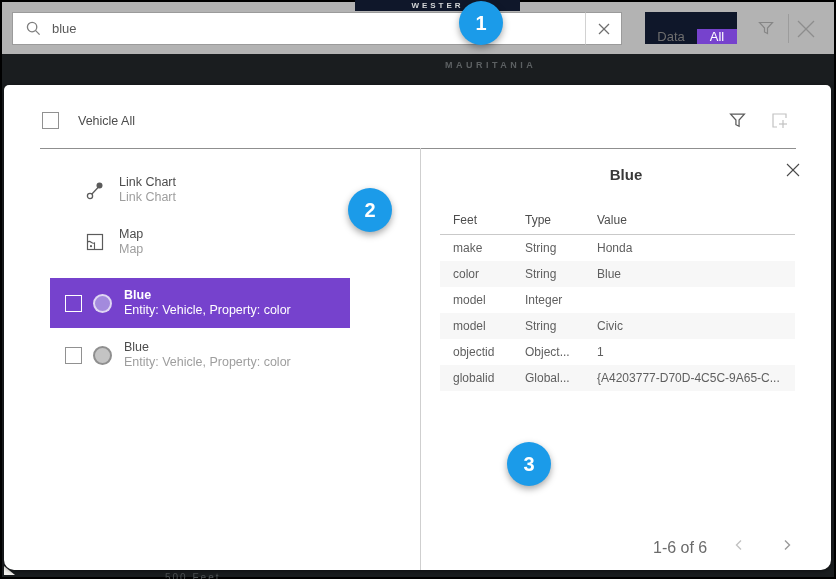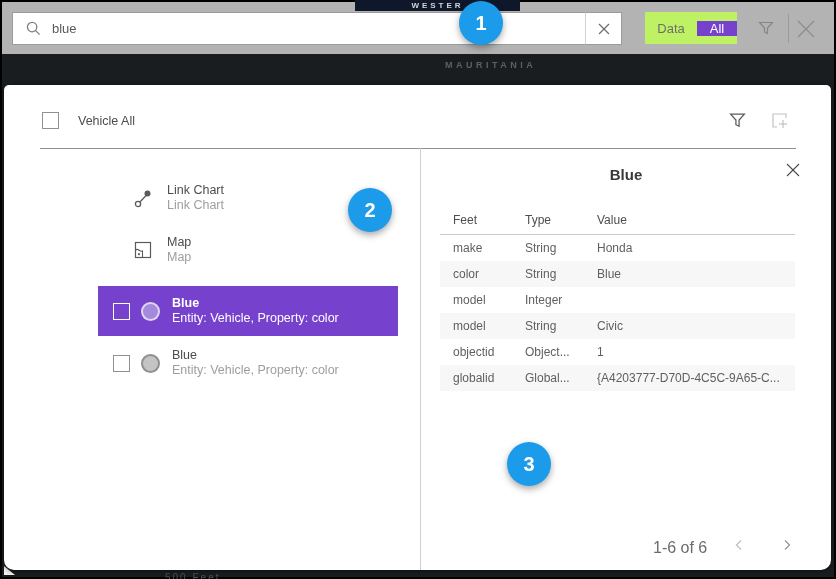--- a/index.html
+++ b/index.html
@@ -35,43 +35,43 @@
   .search-input{
     border:none; outline:none; font-family:"Liberation Sans", sans-serif; font-size:13px;
     color:#5a5a5a; margin-left:11px; width:480px; background:transparent;
   }
   .clear-btn{
     position:absolute; left:583px; top:10px; width:37px; height:33px; background:#fff;
     border:1px solid #9b9b9b; border-left:1px solid #d2d2d2; display:flex;
     align-items:center; justify-content:center; cursor:pointer;
   }
   .segmented{
-    position:absolute; left:643px; top:10px; height:32px; background:#bef264;
-    display:flex; align-items:center;
+    position:absolute; left:643px; top:10px; height:32px; background:#0f172a;
+    display:flex; align-items:flex-end;
   }
   .seg{ display:flex; align-items:center; justify-content:center; font-size:13px; cursor:pointer; }
   .seg-data{ width:52px; color:#6e6e6e; }
   .seg-all{ width:40px; color:#fff; background:#7642CD; }
   .tb-funnel{ position:absolute; left:755px; top:17px; cursor:pointer; }
   .tb-divider{ position:absolute; left:786px; top:12px; width:1px; height:29px; background:#9c9c9c; }
   .tb-close{ position:absolute; left:793px; top:16px; cursor:pointer; }
   
   .panel{
     position:absolute; left:4px; top:85px; width:827px; height:485px; background:#fff;
     border-radius:5px 5px 10px 10px; box-shadow:0 1px 5px rgba(0,0,0,.5); z-index:4;
   }
   .checkbox{ width:17px; height:17px; border:1px solid #919191; background:transparent; flex:none; }
   .checkbox.white{ border-color:#fff; }
   .select-all-row{ position:absolute; left:38px; top:27px; display:flex; align-items:center; }
   .select-all-row .label{ margin-left:19px; font-size:12.5px; color:#4d4d4d; }
   .panel-funnel{ position:absolute; left:724px; top:26px; cursor:pointer; }
   .panel-add{ position:absolute; left:766px; top:26px; cursor:pointer; }
   .header-divider{ position:absolute; left:36px; top:63px; width:756px; height:1px; background:#8f8f8f; }
   
-  .results{ position:absolute; left:0; top:63px; width:416px; padding-top:34px;margin-left:48px; }
+  .results{ position:absolute; left:0; top:63px; width:416px; padding-top:26px; }
   .item-simple{ height:32px; margin-bottom:20px; display:flex; align-items:center; padding-left:82px; }
   .item-simple .icon{ width:20px; flex:none; display:flex; }
   .item-simple .text{ margin-left:13px; }
   .title{ font-size:12.5px; color:#4d4d4d; line-height:15px; }
   .subtitle{ font-size:12.5px; color:#9e9e9e; line-height:15px; }
   .item-check{
     margin-left:46px; width:300px; height:50px; display:flex; align-items:center;
     padding-left:15px; cursor:pointer;
   }
   .item-check.selected{ background:#7642CD; margin-top:14px; }

